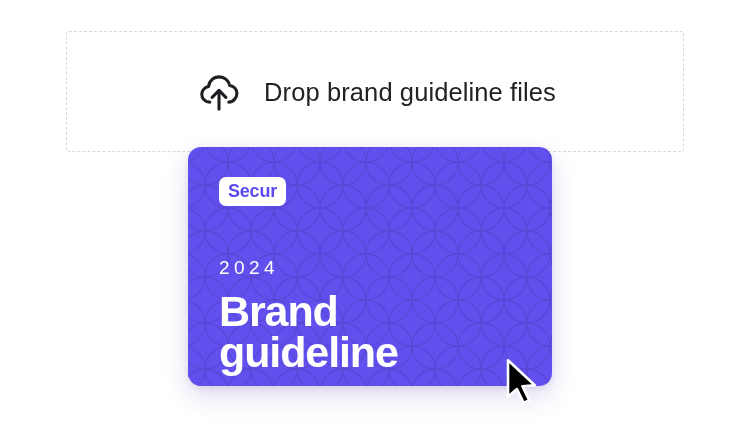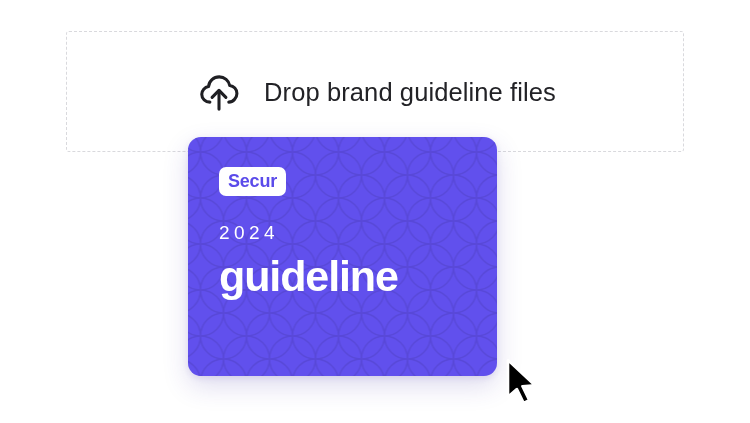--- a/index.html
+++ b/index.html
@@ -62,22 +62,22 @@
     color: #222226;
     letter-spacing: 0.1px;
     white-space: nowrap;
     line-height: 1;
   }
 
   
   .brand-card {
     position: absolute;
     left: 188px;
-    top: 137px;
-    width: 309px;
+    top: 147px;
+    width: 364px;
     height: 239px;
     border-radius: 13px;
     background: #6150ED;
     overflow: hidden;
     box-shadow: 0 10px 26px rgba(60, 40, 160, 0.17),
                 0 2px 6px rgba(60, 40, 160, 0.10);
   }
 
   .card-pattern {
     position: absolute;
@@ -116,21 +116,21 @@
   .logo-word {
     color: #ffffff;
     font-size: 18px;
     font-weight: bold;
     line-height: 1;
     letter-spacing: -0.1px;
     font-family: "Liberation Sans", sans-serif;
   }
 
   .card-year {
-    margin-top: 27px;
+    margin-top: 52px;
     color: #ffffff;
     font-size: 19px;
     font-weight: 400;
     letter-spacing: 4.4px;
     line-height: 1;
     font-family: "Liberation Sans", sans-serif;
   }
 
   .card-title {
     margin-top: 14px;
@@ -197,20 +197,21 @@
 
     <div class="card-content">
 
       <div class="logo-row">
         <span class="logo-badge">Secur</span>
       </div>
 
       <div class="card-year">2024</div>
 
       <div class="card-title">
+        <span class="line">Brand</span>
         <span class="line">guideline</span>
       </div>
 
     </div>
   </div>
 
   <span class="cursor">
     <svg viewBox="0 0 34 46" fill="none" aria-hidden="true">
       <path d="M3 2.2 29.8 27.3 17.4 28.2 24.2 42.3 18.6 44.9 11.9 31.1 3 38.8Z" fill="#000000" stroke="#ffffff" stroke-width="2.6" stroke-linejoin="round"></path>
     </svg>

